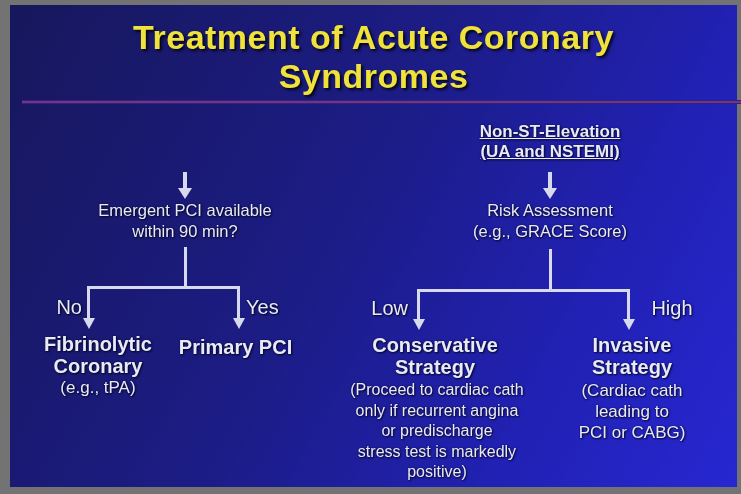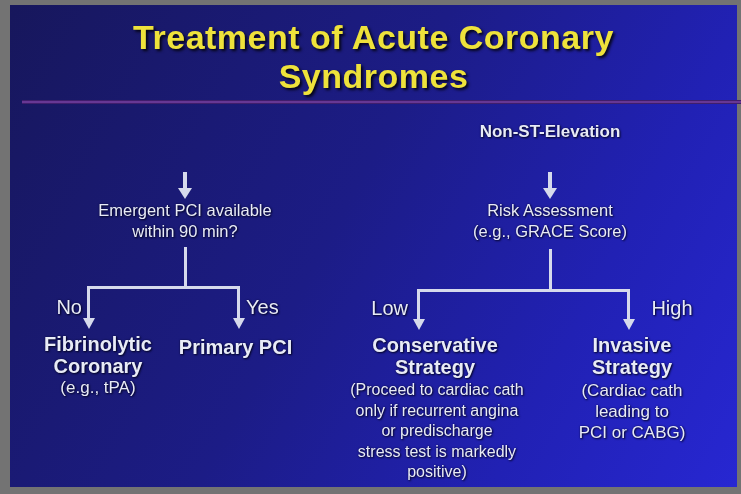--- a/index.html
+++ b/index.html
@@ -68,22 +68,23 @@
     <div class="tb lbl" style="left:236px;top:291px;width:60px;text-align:left;">Yes</div>
 
     <div class="tb" style="left:0px;top:329px;width:176px;">
       <span class="line outc">Fibrinolytic</span>
       <span class="line outc">Coronary</span>
       <span class="line note-lg">(e.g., tPA)</span>
     </div>
 
     <div class="tb outc" style="left:143px;top:332px;width:165px;">Primary PCI</div>
 
-    <div class="tb hdr" style="left:440px;top:117px;width:200px;">
+    <div class="tb hdr" style="left:440px;top:117px;width:200px;text-decoration:underline;">
       <span class="line">Non-ST-Elevation</span>
+      <span class="line">(UA and NSTEMI)</span>
     </div>
 
     <div>
       <div class="shaft" style="left:538px;top:167px;height:17px;"></div>
       <div class="ahead-lg" style="left:533px;top:183px;"></div>
     </div>
 
     <div class="tb body" style="left:430px;top:195px;width:220px;">
       <span class="line">Risk Assessment</span>
       <span class="line">(e.g., GRACE Score)</span>

